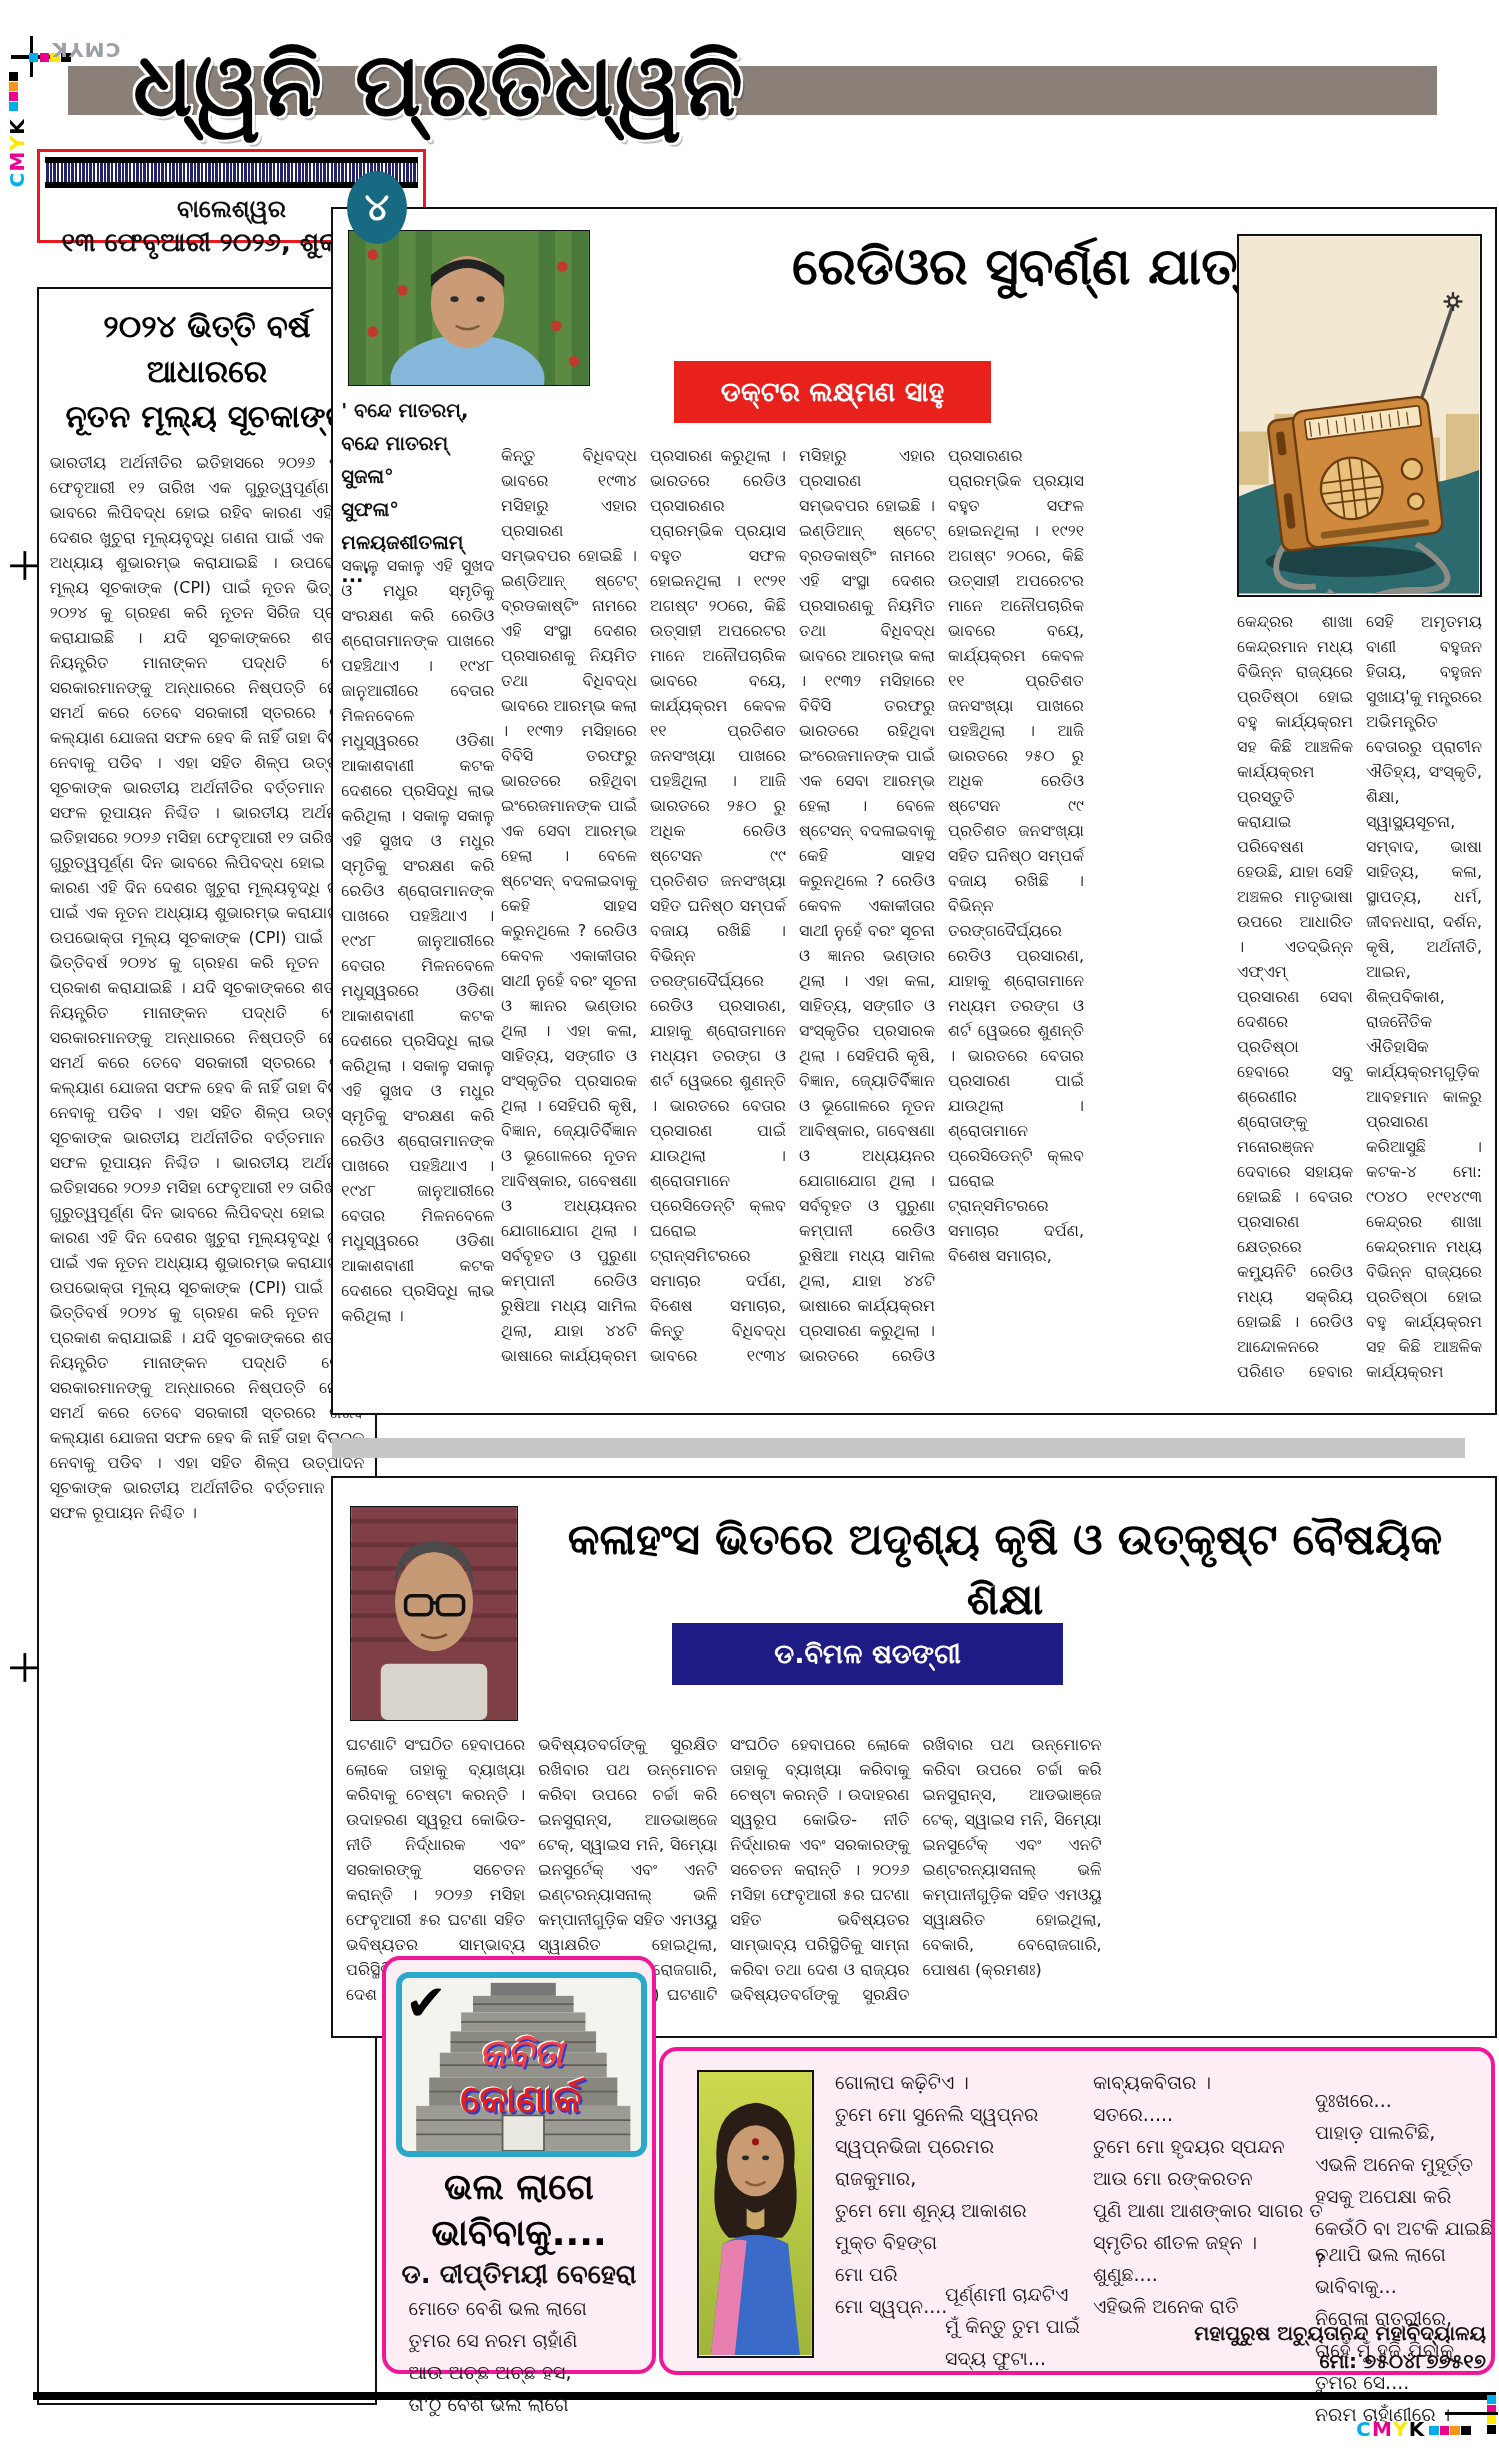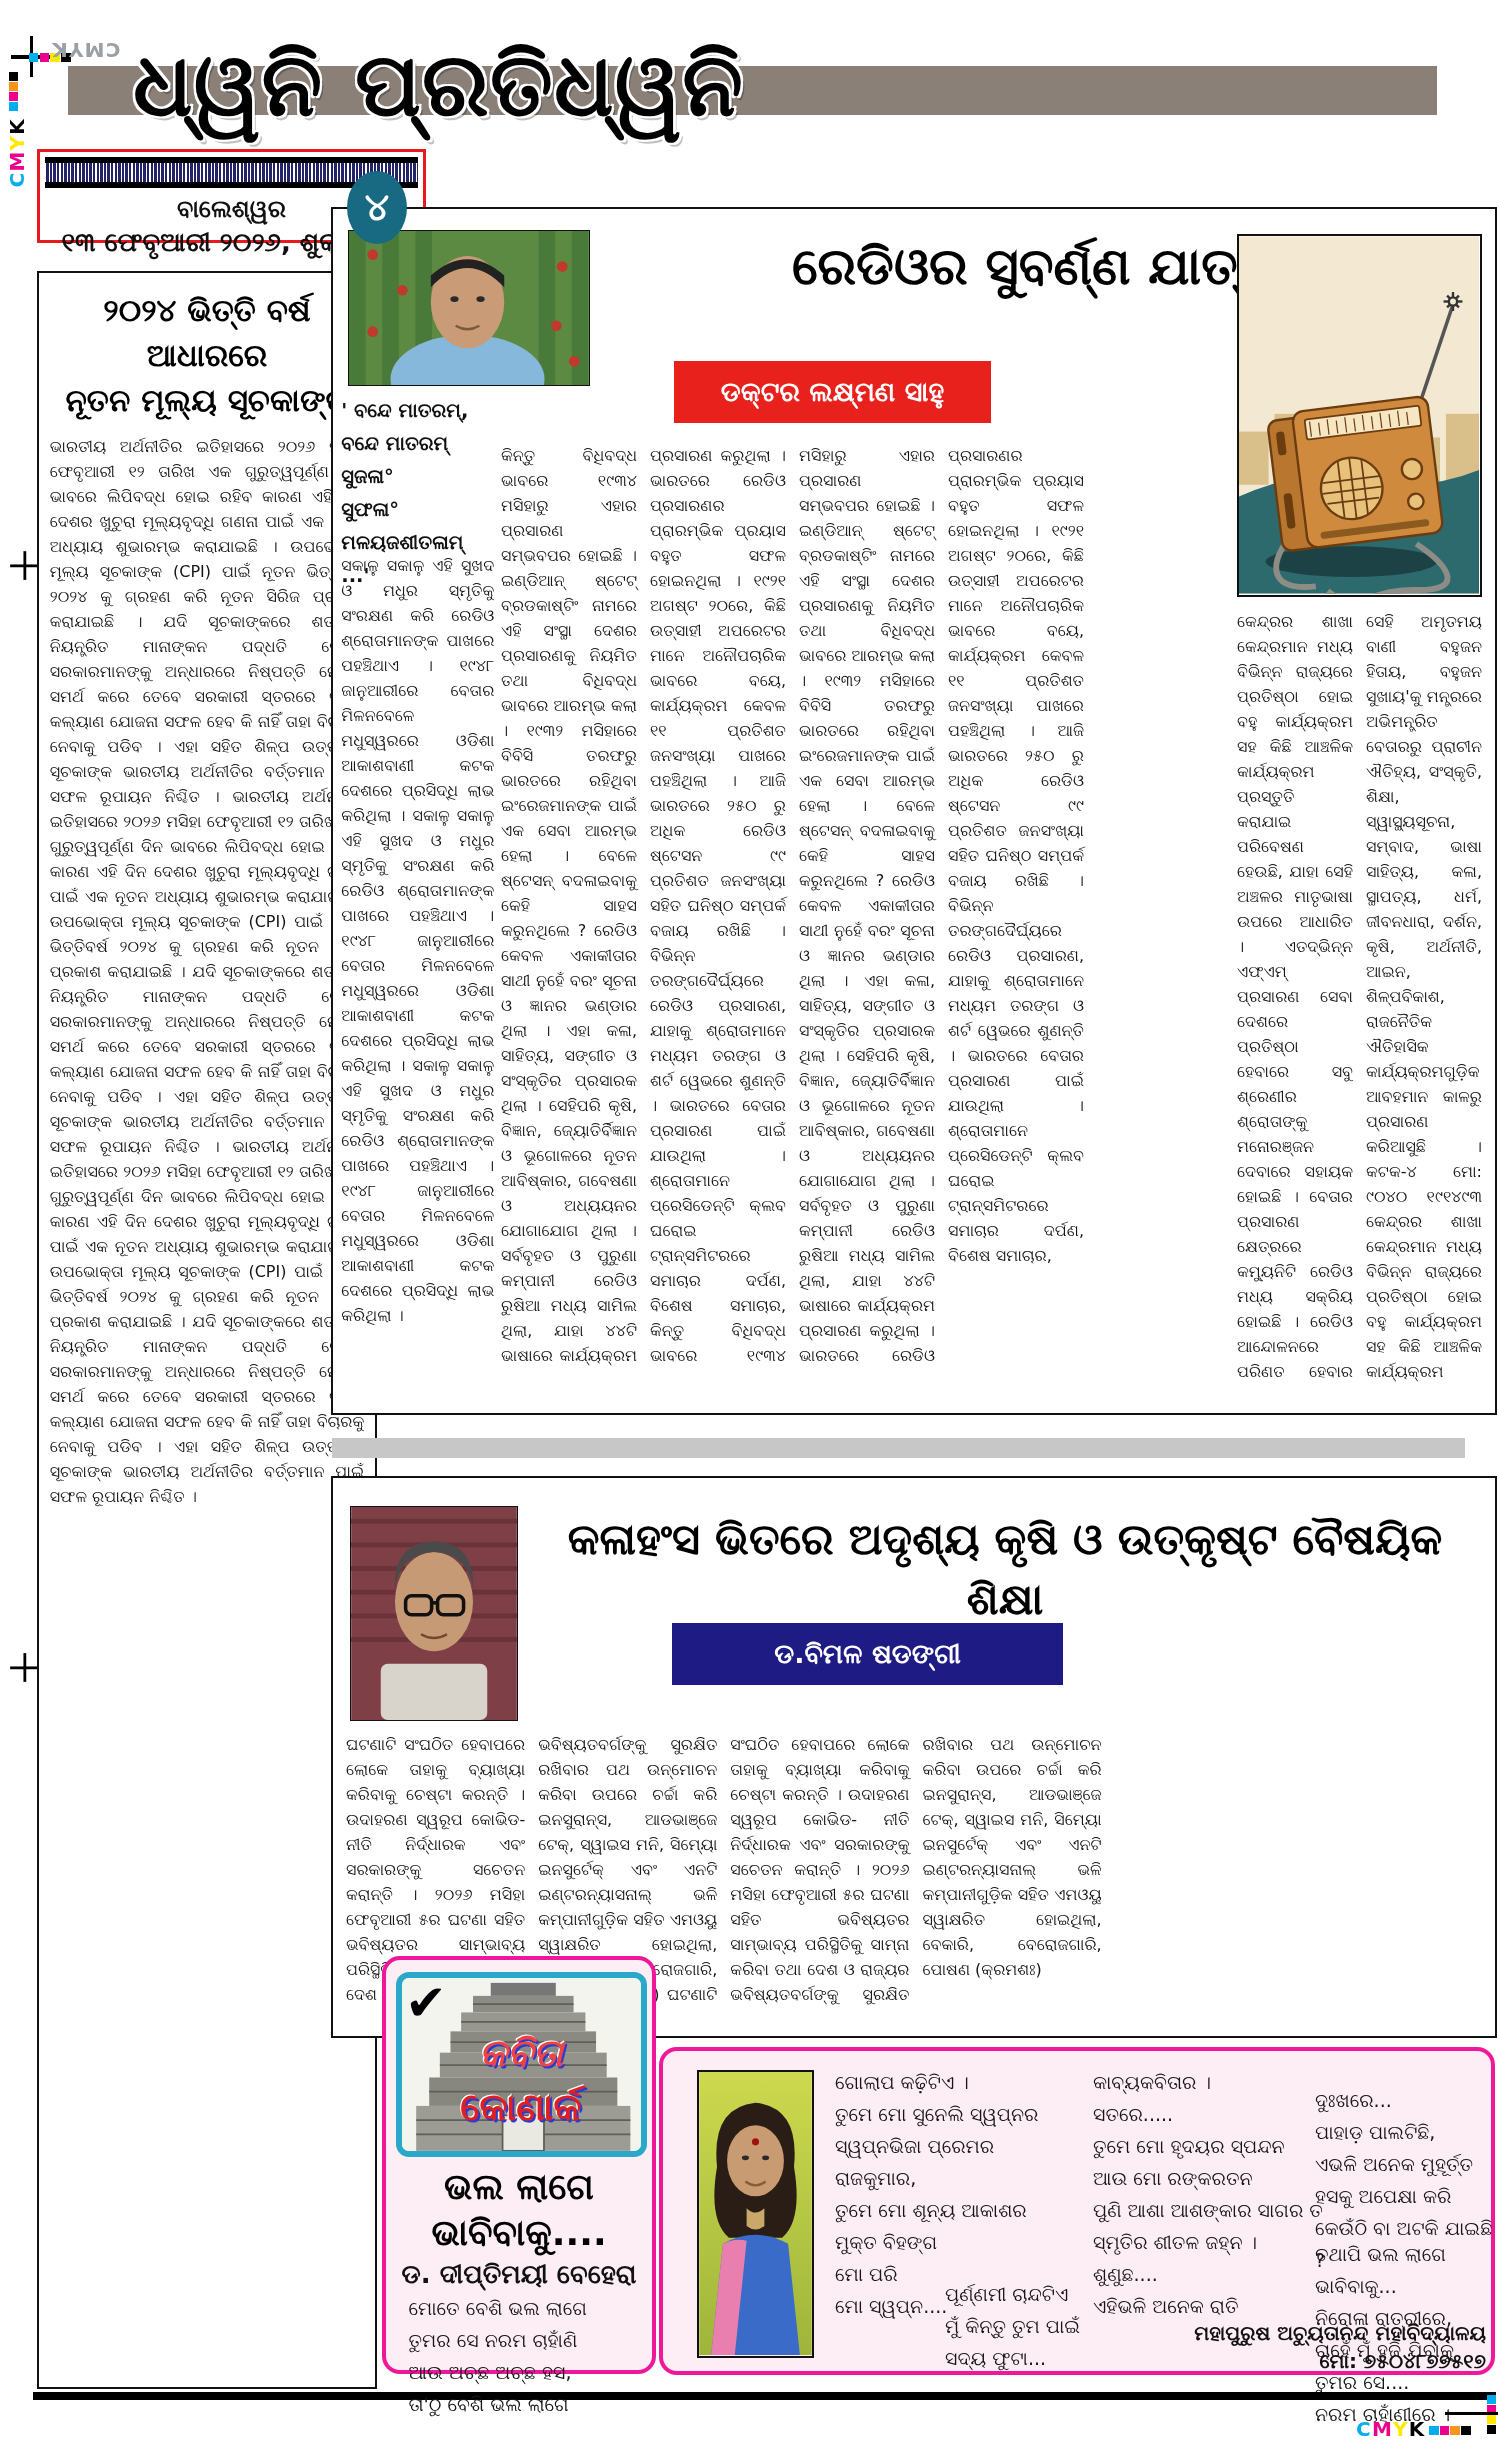--- a/index.html
+++ b/index.html
@@ -52,21 +52,21 @@
 
   <div class="abs" style="left:37px;top:149px;width:389px;height:94px;border:3.6px solid #e8191f;background:#fff;box-sizing:border-box;">
     <div class="stripebar" style="position:absolute;left:4.7px;top:4.7px;right:4.7px;height:31px;"></div>
     <div class="abs ctr" style="left:0;top:43px;width:100%;font-size:24px;font-weight:700;">ବାଲେଶ୍ୱର</div>
     <div class="abs ctr" style="left:0;top:75px;width:100%;font-size:26px;font-weight:800;">୧୩ ଫେବୃଆରୀ ୨୦୨୬, ଶୁକ୍ରବାର</div>
   </div>
   <div class="abs ctr" style="left:347px;top:171px;width:60px;height:73px;border-radius:50%;background:#176a82;z-index:3;">
     <span style="color:#fff;font-size:38px;font-weight:800;line-height:73px;">୪</span>
   </div>
 
-  <div class="abs box" style="left:37px;top:271px;width:340px;height:2118px;">
+  <div class="abs box" style="left:37px;top:287px;width:340px;height:2118px;">
     <div class="ctr headline" style="margin:15.4px 6px 3.6px;font-size:31px;line-height:1.45;">
       <div>୨୦୨୪ ଭିତ୍ତି ବର୍ଷ ଆଧାରରେ</div>
       <div>ନୂତନ ମୂଲ୍ୟ ସୂଚକାଙ୍କ</div>
     </div>
     <div class="bodytxt just" style="margin:10.7px 10.7px 0;height:1973px;">ଭାରତୀୟ ଅର୍ଥନୀତିର ଇତିହାସରେ ୨୦୨୬ ମସିହା ଫେବୃଆରୀ ୧୨ ତାରିଖ ଏକ ଗୁରୁତ୍ୱପୂର୍ଣ୍ଣ ଦିନ ଭାବରେ ଲିପିବଦ୍ଧ ହୋଇ ରହିବ କାରଣ ଏହି ଦିନ ଦେଶର ଖୁଚୁରା ମୂଲ୍ୟବୃଦ୍ଧି ଗଣନା ପାଇଁ ଏକ ନୂତନ ଅଧ୍ୟାୟ ଶୁଭାରମ୍ଭ କରାଯାଇଛି । ଉପଭୋକ୍ତା ମୂଲ୍ୟ ସୂଚକାଙ୍କ (CPI) ପାଇଁ ନୂତନ ଭିତ୍ତିବର୍ଷ ୨୦୨୪ କୁ ଗ୍ରହଣ କରି ନୂତନ ସିରିଜ ପ୍ରକାଶ କରାଯାଇଛି । ଯଦି ସୂଚକାଙ୍କରେ ଶତାଂଶର ନିୟନ୍ତ୍ରିତ ମାନାଙ୍କନ ପଦ୍ଧତି ଦେଶର ସରକାରମାନଙ୍କୁ ଅନ୍ଧାରରେ ନିଷ୍ପତ୍ତି ନେବାକୁ ସମର୍ଥ କରେ ତେବେ ସରକାରୀ ସ୍ତରରେ ଗରିବ କଲ୍ୟାଣ ଯୋଜନା ସଫଳ ହେବ କି ନାହିଁ ତାହା ବିଚାରକୁ ନେବାକୁ ପଡିବ । ଏହା ସହିତ ଶିଳ୍ପ ଉତ୍ପାଦନ ସୂଚକାଙ୍କ ଭାରତୀୟ ଅର୍ଥନୀତିର ବର୍ତ୍ତମାନ ପାଇଁ ସଫଳ ରୂପାୟନ ନିଶ୍ଚିତ । ଭାରତୀୟ ଅର୍ଥନୀତିର ଇତିହାସରେ ୨୦୨୬ ମସିହା ଫେବୃଆରୀ ୧୨ ତାରିଖ ଏକ ଗୁରୁତ୍ୱପୂର୍ଣ୍ଣ ଦିନ ଭାବରେ ଲିପିବଦ୍ଧ ହୋଇ ରହିବ କାରଣ ଏହି ଦିନ ଦେଶର ଖୁଚୁରା ମୂଲ୍ୟବୃଦ୍ଧି ଗଣନା ପାଇଁ ଏକ ନୂତନ ଅଧ୍ୟାୟ ଶୁଭାରମ୍ଭ କରାଯାଇଛି । ଉପଭୋକ୍ତା ମୂଲ୍ୟ ସୂଚକାଙ୍କ (CPI) ପାଇଁ ନୂତନ ଭିତ୍ତିବର୍ଷ ୨୦୨୪ କୁ ଗ୍ରହଣ କରି ନୂତନ ସିରିଜ ପ୍ରକାଶ କରାଯାଇଛି । ଯଦି ସୂଚକାଙ୍କରେ ଶତାଂଶର ନିୟନ୍ତ୍ରିତ ମାନାଙ୍କନ ପଦ୍ଧତି ଦେଶର ସରକାରମାନଙ୍କୁ ଅନ୍ଧାରରେ ନିଷ୍ପତ୍ତି ନେବାକୁ ସମର୍ଥ କରେ ତେବେ ସରକାରୀ ସ୍ତରରେ ଗରିବ କଲ୍ୟାଣ ଯୋଜନା ସଫଳ ହେବ କି ନାହିଁ ତାହା ବିଚାରକୁ ନେବାକୁ ପଡିବ । ଏହା ସହିତ ଶିଳ୍ପ ଉତ୍ପାଦନ ସୂଚକାଙ୍କ ଭାରତୀୟ ଅର୍ଥନୀତିର ବର୍ତ୍ତମାନ ପାଇଁ ସଫଳ ରୂପାୟନ ନିଶ୍ଚିତ । ଭାରତୀୟ ଅର୍ଥନୀତିର ଇତିହାସରେ ୨୦୨୬ ମସିହା ଫେବୃଆରୀ ୧୨ ତାରିଖ ଏକ ଗୁରୁତ୍ୱପୂର୍ଣ୍ଣ ଦିନ ଭାବରେ ଲିପିବଦ୍ଧ ହୋଇ ରହିବ କାରଣ ଏହି ଦିନ ଦେଶର ଖୁଚୁରା ମୂଲ୍ୟବୃଦ୍ଧି ଗଣନା ପାଇଁ ଏକ ନୂତନ ଅଧ୍ୟାୟ ଶୁଭାରମ୍ଭ କରାଯାଇଛି । ଉପଭୋକ୍ତା ମୂଲ୍ୟ ସୂଚକାଙ୍କ (CPI) ପାଇଁ ନୂତନ ଭିତ୍ତିବର୍ଷ ୨୦୨୪ କୁ ଗ୍ରହଣ କରି ନୂତନ ସିରିଜ ପ୍ରକାଶ କରାଯାଇଛି । ଯଦି ସୂଚକାଙ୍କରେ ଶତାଂଶର ନିୟନ୍ତ୍ରିତ ମାନାଙ୍କନ ପଦ୍ଧତି ଦେଶର ସରକାରମାନଙ୍କୁ ଅନ୍ଧାରରେ ନିଷ୍ପତ୍ତି ନେବାକୁ ସମର୍ଥ କରେ ତେବେ ସରକାରୀ ସ୍ତରରେ ଗରିବ କଲ୍ୟାଣ ଯୋଜନା ସଫଳ ହେବ କି ନାହିଁ ତାହା ବିଚାରକୁ ନେବାକୁ ପଡିବ । ଏହା ସହିତ ଶିଳ୍ପ ଉତ୍ପାଦନ ସୂଚକାଙ୍କ ଭାରତୀୟ ଅର୍ଥନୀତିର ବର୍ତ୍ତମାନ ପାଇଁ ସଫଳ ରୂପାୟନ ନିଶ୍ଚିତ । </div>
   </div>
 
   <div class="abs box" style="left:331px;top:207px;width:1166px;height:1208px;">
 
     <div class="abs" style="left:15.4px;top:21.3px;width:240px;height:154px;border:1.8px solid #111;overflow:hidden;">
@@ -229,21 +229,21 @@
           <line x1="82" y1="108" x2="328" y2="108"></line>
             <line x1="64" y1="147" x2="346" y2="147"></line>
           <line x1="46" y1="192" x2="364" y2="192"></line>
             <line x1="24" y1="240" x2="386" y2="240"></line>
           <line x1="24" y1="264" x2="386" y2="264"></line>
         </g>
         <rect x="170" y="232" width="70" height="60" fill="#e9e9e2" stroke="#5f5f58" stroke-width="3"></rect>
       </svg>
       <span class="abs" style="left:3.6px;top:-3.6px;font-size:50px;color:#000;">✔</span>
       <div class="abs ctr" style="left:0;top:53px;width:100%;font-size:38px;font-weight:900;color:#ef4444;text-shadow:1.8px 1.8px 0 #2a3bd0,-1.2px -1.2px 0 #fff;font-style:italic;">କବିତା</div>
-      <div class="abs ctr" style="left:0;top:107px;width:100%;font-size:38px;font-weight:900;color:#e02020;text-shadow:1.8px 1.8px 0 #2a3bd0,-1.2px -1.2px 0 #fff;">କୋଣାର୍କ</div>
+      <div class="abs ctr" style="left:0;top:99px;width:100%;font-size:38px;font-weight:900;color:#e02020;text-shadow:1.8px 1.8px 0 #2a3bd0,-1.2px -1.2px 0 #fff;">କୋଣାର୍କ</div>
     </div>
     <div class="abs ctr headline" style="left:0;top:206px;width:100%;font-size:36px;">ଭଲ ଲାଗେ</div>
     <div class="abs ctr headline" style="left:0;top:252px;width:100%;font-size:36px;">ଭାବିବାକୁ....</div>
     <div class="abs ctr" style="left:0;top:299px;width:100%;font-size:26px;font-weight:800;">ଡ. ଦୀପ୍ତିମୟୀ ବେହେରା</div>
     <div class="abs poem" style="left:22.5px;top:332px;width:237px;">
         <div>ମୋତେ ବେଶି ଭଲ ଲାଗେ</div>
         <div>ତୁମର ସେ ନରମ ଚାହାଁଣି</div>
         <div>ଆଉ ଅଚ୍ଛ ଅଚ୍ଛ ହସ,</div>
         <div>ତା'ଠୁ ବେଶି ଭଲ ଲାଗେ</div>
       </div>

